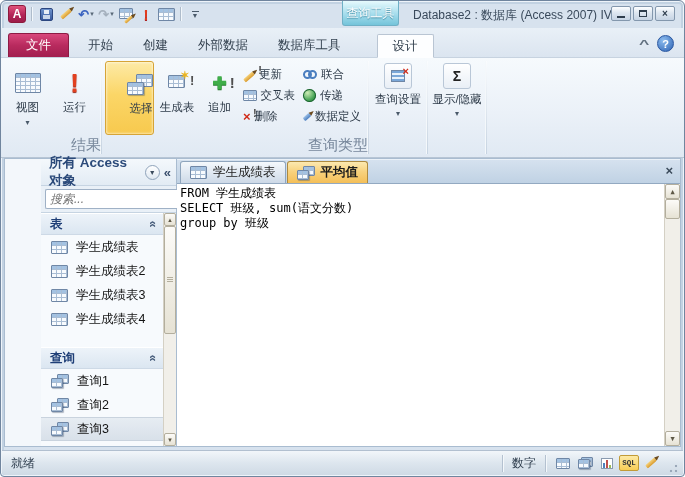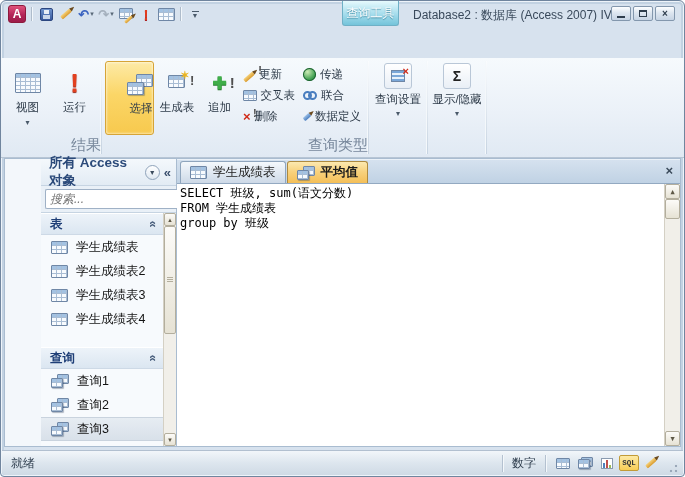--- a/index.html
+++ b/index.html
@@ -214,20 +214,34 @@
         </span>
       <span class="wb">
           <span class="restbox"></span>
         </span>
       <span class="wb">
           <span>×</span>
         </span>
     </div>
   </div>
 
+  <div class="tabrow">
+    <div class="tabs">
+      <div class="tab file">文件</div>
+      <div class="tab">开始</div>
+      <div class="tab">创建</div>
+      <div class="tab">外部数据</div>
+      <div class="tab">数据库工具</div>
+      <div class="tab active design">设计</div>
+    </div>
+    <div class="tabrow-right">
+      <span class="minribbon">^</span>
+      <span class="helpbtn">?</span>
+    </div>
+  </div>
 
   <div class="ribbon">
 
     <div class="grp" style="width:100px;justify-content:center;">
       <div class="bigbtn">
         <span class="bicon">
             <span class="tbl" style="width:26px;height:20px;"></span>
           </span>
         <span>视图</span>
         <span class="dd">▾</span>
@@ -273,29 +287,29 @@
             <span class="tbl tbl14"></span>
             <span>交叉表</span>
           </div>
         <div class="smallbtn">
             <span class="stack"><span class="xred">×</span><span class="ov ex" style="right:-6px;top:-2px;font-size:11px;">!</span></span>
             <span>删除</span>
           </div>
       </div>
       <div class="smallcol" style="width:66px;">
         <div class="smallbtn">
-            <span class="globe"></span>
-            <span>传递</span>
-          </div>
-        <div class="smallbtn">
             <span class="union">
               <i></i>
               <i></i>
             </span>
             <span>联合</span>
+          </div>
+        <div class="smallbtn">
+            <span class="globe"></span>
+            <span>传递</span>
           </div>
         <div class="smallbtn">
             <span class="pencil" style="background:linear-gradient(#9fc2e8,#4a7ebf);"></span>
             <span>数据定义</span>
           </div>
       </div>
       <div class="glabel">查询类型</div>
     </div>
     <div class="gsep"></div>
 
@@ -407,22 +421,22 @@
       <div class="dtab active">
         <span class="qic qic16">
             <span class="tbl tbl12 b"></span>
             <span class="tbl tbl12 f"></span>
           </span>
         <span>平均值</span>
       </div>
       <span class="dclose">×</span>
     </div>
     <div class="editor">
+      <div class="sqlline">FROM 学生成绩表</div>
       <div class="sqlline">SELECT 班级, sum(语文分数)</div>
-      <div class="sqlline">FROM 学生成绩表</div>
       <div class="sqlline">group by 班级</div>
       <div class="vscroll">
         <span class="sbtn">▲</span>
         <span class="sthumb" style="height:20px;"></span>
         <span class="sfill"></span>
         <span class="sbtn">▼</span>
       </div>
     </div>
   </div>
 

